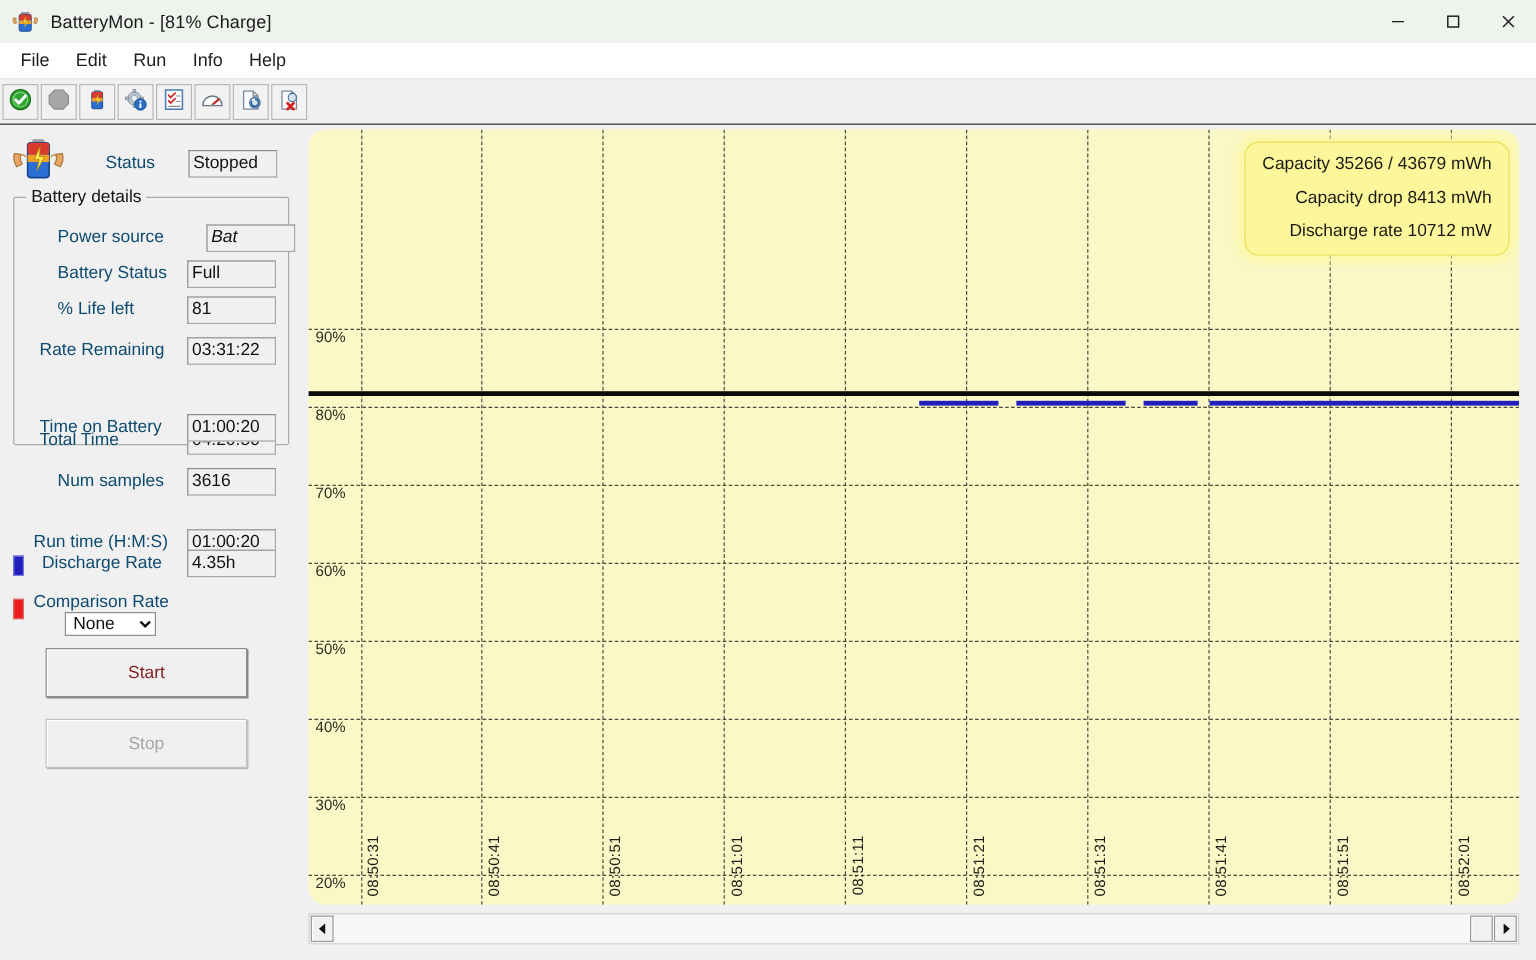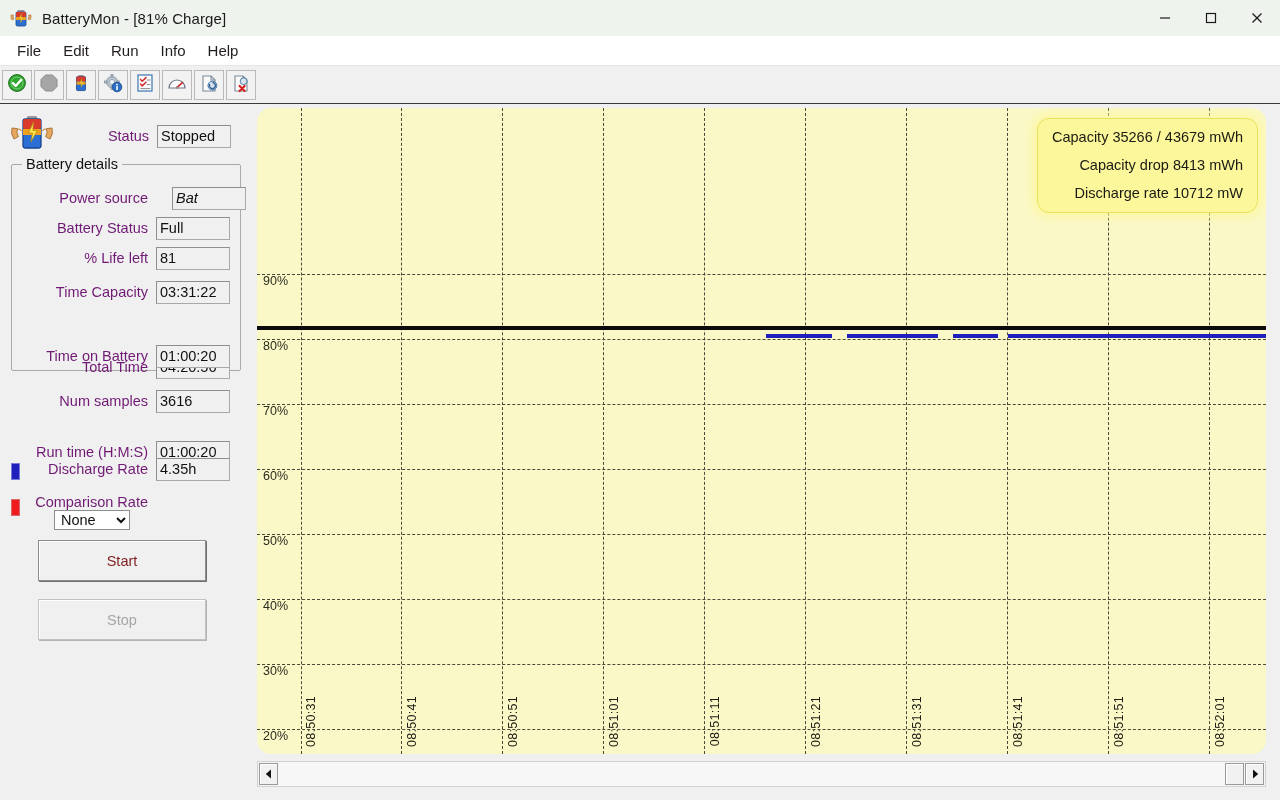--- a/index.html
+++ b/index.html
@@ -82,22 +82,22 @@
     background: #f0f0f0;
   }
   #bigicon { position: absolute; left: 10px; top: 8px; width: 44px; height: 40px; }
 
   .field-row {
     position: absolute;
     display: flex; align-items: center;
     height: 22px;
   }
   .field-label {
-    font-size: 14.5px; color: #701a75;
-    text-align: right;
+    font-size: 14.5px; color: #0c4a6e;
+    text-align: left;
     white-space: nowrap;
   }
   .field-box {
     border: 1px solid #a8a8a8;
     border-top-color:#8e8e8e; border-left-color:#8e8e8e;
     background: #f0f0f0;
     height: 23px; line-height: 21px;
     font-size: 14.5px; color: #111;
     padding: 0 3px;
     overflow: hidden; white-space: nowrap;
@@ -378,21 +378,21 @@
     </div>
     <div class="field-row" style="left:48px; top:112px;">
       <div class="field-label" style="width:100px;">Battery Status</div>
       <div class="field-box" style="width:74px; margin-left:8px;">Full</div>
     </div>
     <div class="field-row" style="left:48px; top:142px;">
       <div class="field-label" style="width:100px;">% Life left</div>
       <div class="field-box" style="width:74px; margin-left:8px;">81</div>
     </div>
     <div class="field-row" style="left:33px; top:176px;">
-      <div class="field-label" style="width:115px;">Time Capacity</div>
+      <div class="field-label" style="width:115px;">Rate Remaining</div>
       <div class="field-box" style="width:74px; margin-left:8px;">03:31:22</div>
     </div>
     <div class="field-row" style="left:33px; top:208px;margin-top:43px;">
       <div class="field-label" style="width:115px;">Total Time</div>
       <div class="field-box" style="width:74px; margin-left:8px;">04:20:56</div>
     </div>
     <div class="field-row" style="left:33px; top:240px;">
       <div class="field-label" style="width:115px;">Time on Battery</div>
       <div class="field-box" style="width:74px; margin-left:8px;">01:00:20</div>
     </div>

